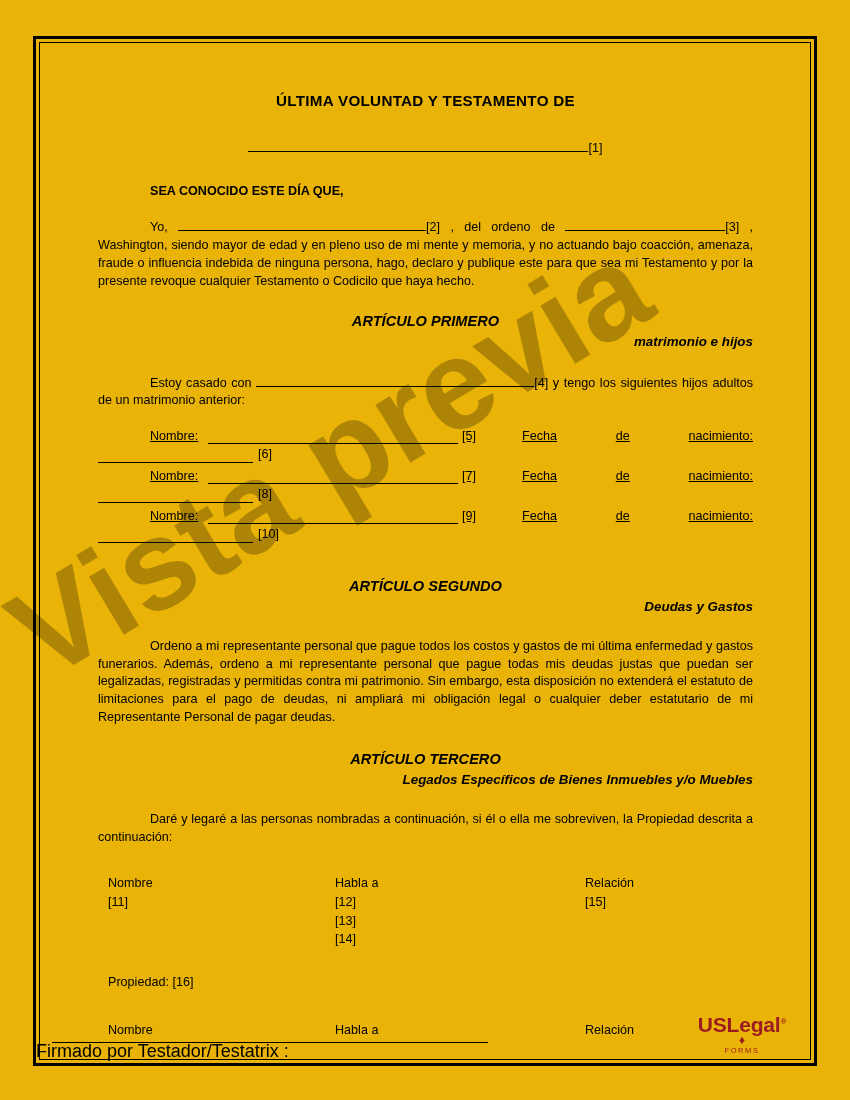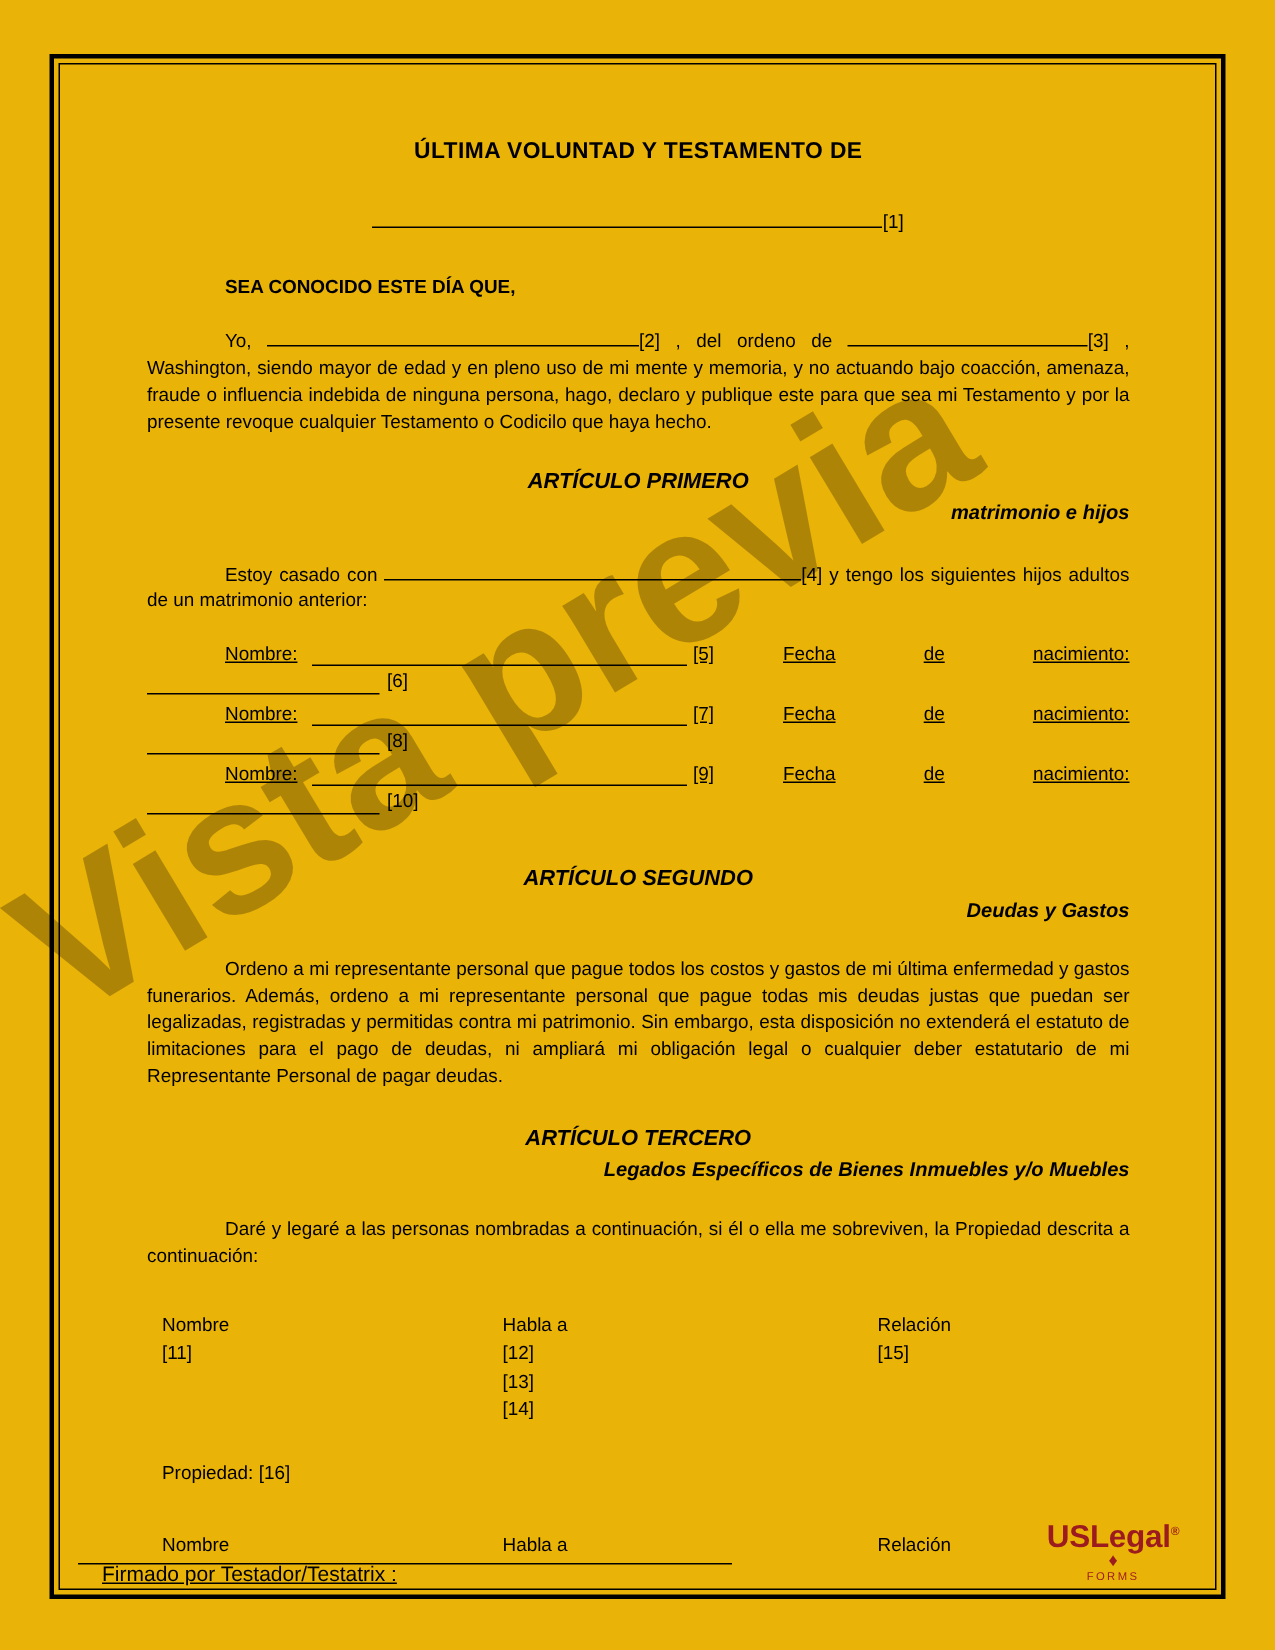--- a/index.html
+++ b/index.html
@@ -154,24 +154,23 @@
   
   .footer-line {
     position: absolute;
     left: 52px;
     top: 1042px;
     width: 436px;
     border-top: 1px solid #000000;
   }
   .footer-text {
     position: absolute;
-    left: 68px;
+    left: 36px;
     top: 1041px;
-    font-size: 14px;
-    text-decoration: underline;
+    font-size: 18px;
   }
 
   
   .logo {
     position: absolute;
     right: 44px;
     top: 1014px;
     width: 128px;
     text-align: center;
     color: #9b1b1e;

